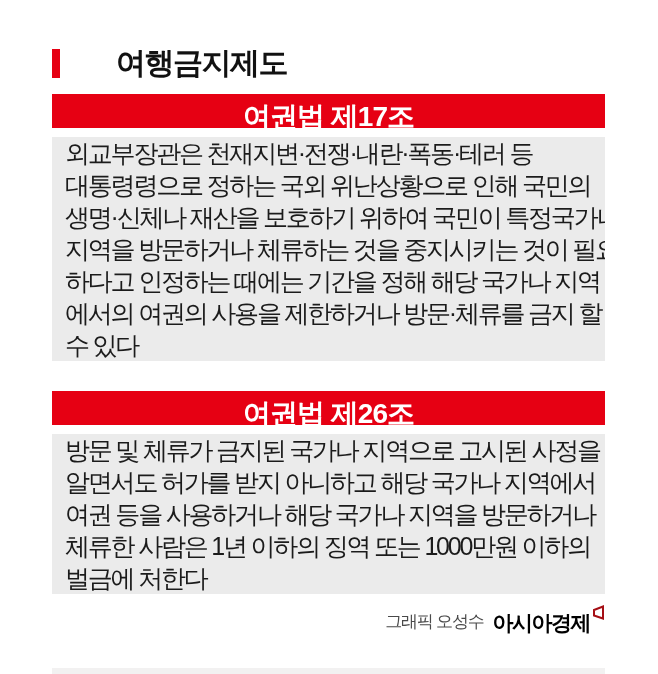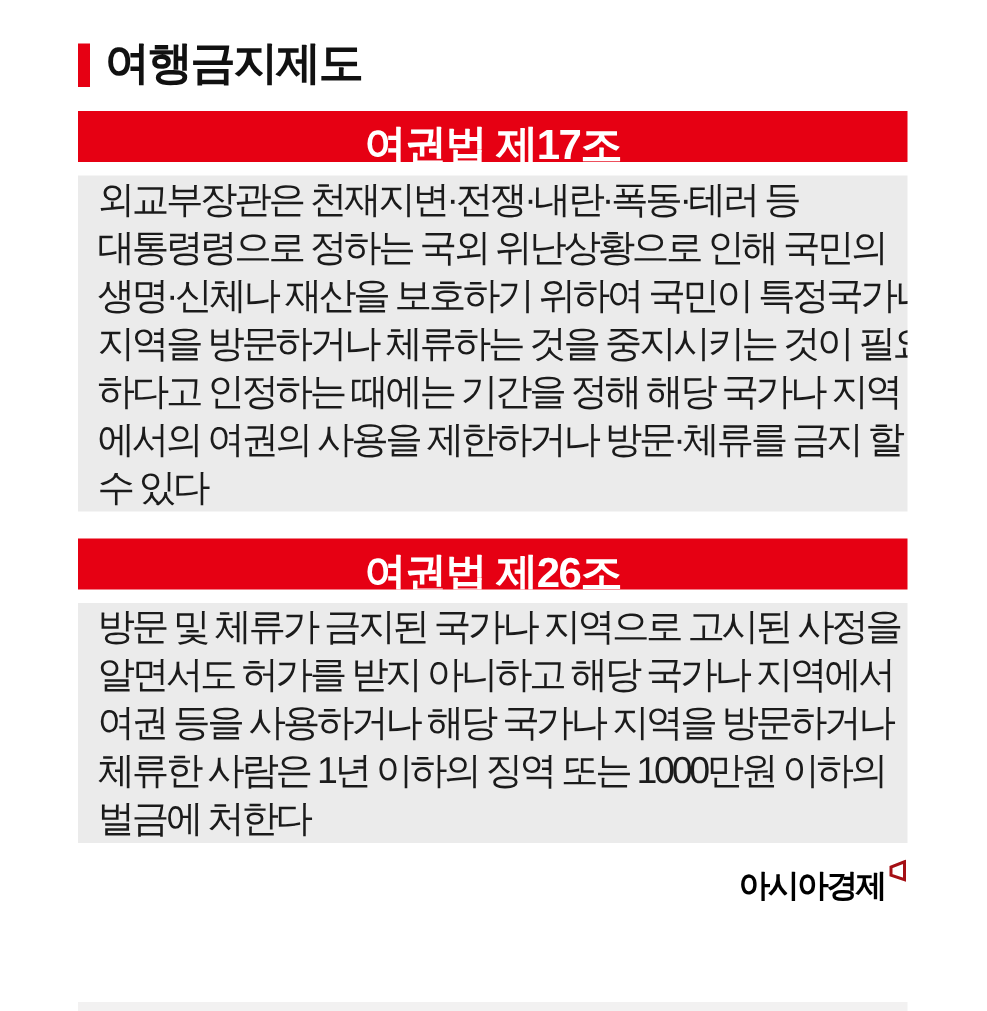--- a/index.html
+++ b/index.html
@@ -2,31 +2,31 @@
 <html style="--accent: #e60013; --box-bg: #ebebeb; --text: #1b1b1b; --mark: #a50f15;"><head>
 <meta charset="utf-8">
 <style>
   * { margin: 0; padding: 0; box-sizing: border-box; }
   html, body { width: 658px; height: 674px; background: #ffffff; overflow: hidden; }
   body { font-family: "Liberation Sans", "DejaVu Sans", sans-serif; }
 
   .page { position: relative; width: 658px; height: 674px; background: #fff; }
   .content { position: absolute; left: 52px; top: 0; width: 553px; }
 
-  .title-row { margin-top: 28px; height: 30px; display: flex; align-items: flex-end; }
+  .title-row { margin-top: 48px; height: 30px; display: flex; align-items: flex-end; gap: 46px; }
   .title-accent-bar { width: 8px; height: 29px; background: var(--accent); margin-right: 10px; flex: 0 0 auto; }
   .page-title { font-size: 30px; font-weight: 800; color: #111; letter-spacing: -1.5px; line-height: 30px; white-space: nowrap; }
 
   .section-header {
     height: 34px; background: var(--accent); color: #ffffff;
     font-size: 28px; font-weight: 700; text-align: center; line-height: 45px;
     letter-spacing: -1px; white-space: nowrap; overflow: hidden;
   }
   .section-header.first { margin-top: 16px; }
-  .section-header.second { margin-top: 18px; }
+  .section-header.second { margin-top: 30px; }
 
   .section-body {
     margin-top: 9px; background: var(--box-bg); padding: 0 13px;
     font-size: 25px; font-weight: 500; color: var(--text);
     line-height: 32px; letter-spacing: -2.2px;
     white-space: pre; overflow: hidden;
   }
 
   .credit { margin-top: 15px; height: 26px; display: flex; justify-content: flex-end; align-items: flex-end; }
   .credit-prefix { font-size: 17px; color: #4a4a4a; letter-spacing: -1.2px; padding-bottom: 2px; margin-right: 9px; white-space: nowrap; }
@@ -56,20 +56,21 @@
 수 있다</div>
 
     <div class="section-header second">여권법 제26조</div>
     <div class="section-body">방문 및 체류가 금지된 국가나 지역으로 고시된 사정을
 알면서도 허가를 받지 아니하고 해당 국가나 지역에서
 여권 등을 사용하거나 해당 국가나 지역을 방문하거나
 체류한 사람은 1년 이하의 징역 또는 1000만원 이하의
 벌금에 처한다</div>
 
     <div class="credit">
+      <span class="credit-prefix">그래픽 오성수</span>
       <span class="credit-brand">아시아경제</span>
       <span class="credit-mark">
         <svg width="13" height="16" viewBox="0 0 13 16" aria-hidden="true">
           <polygon points="11,1.5 11,13.5 2,10.5 2,5" fill="none" stroke="var(--mark)" stroke-width="2"></polygon>
         </svg>
       </span>
     </div>
 
   </div>
 

